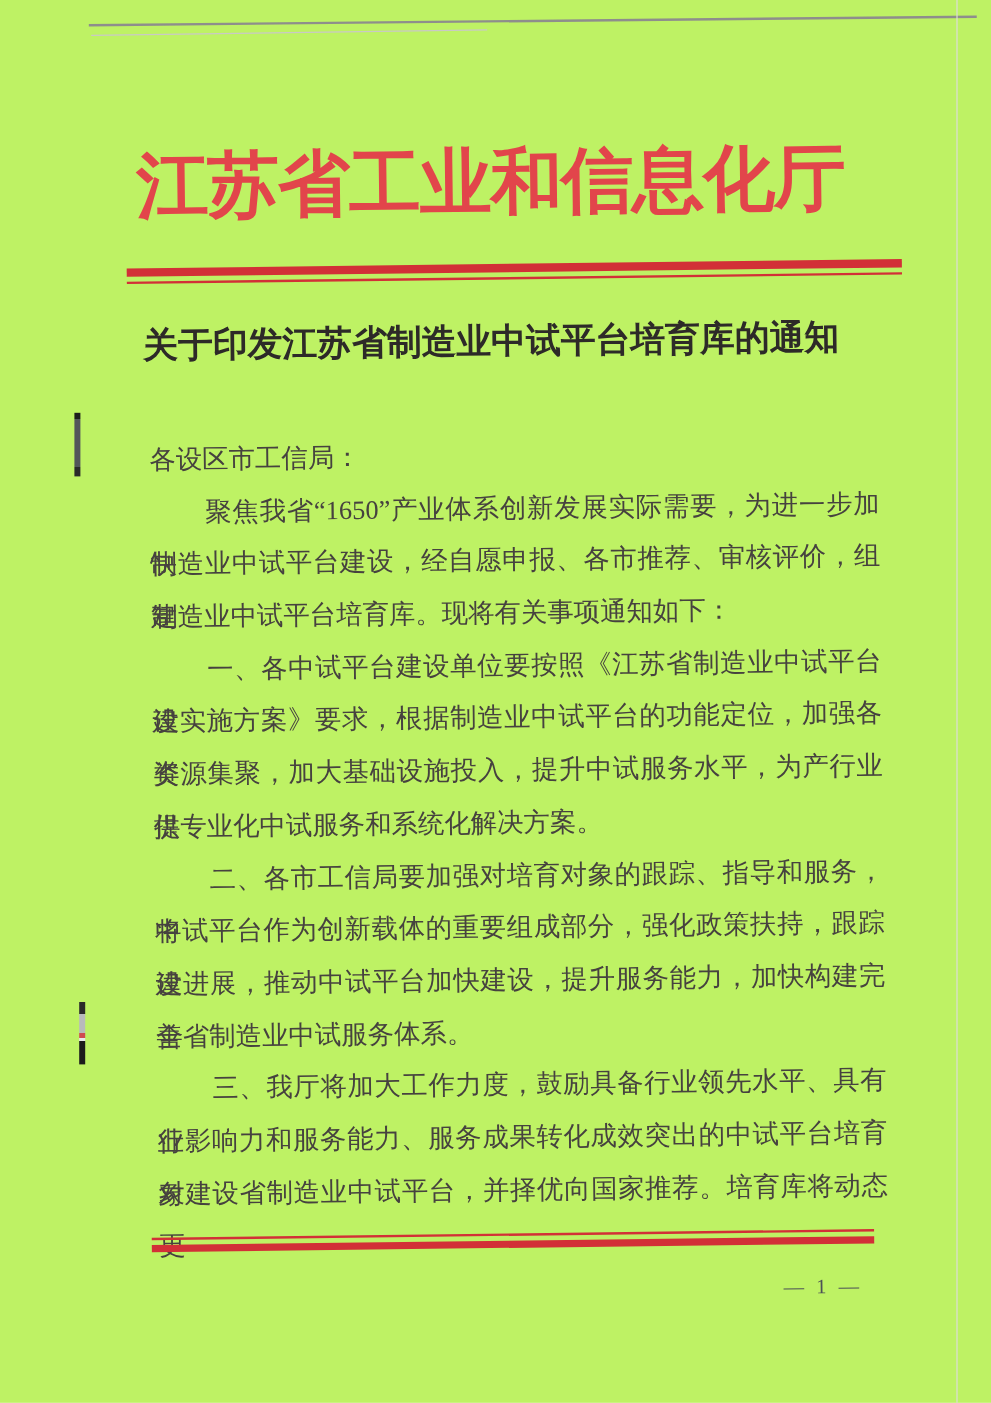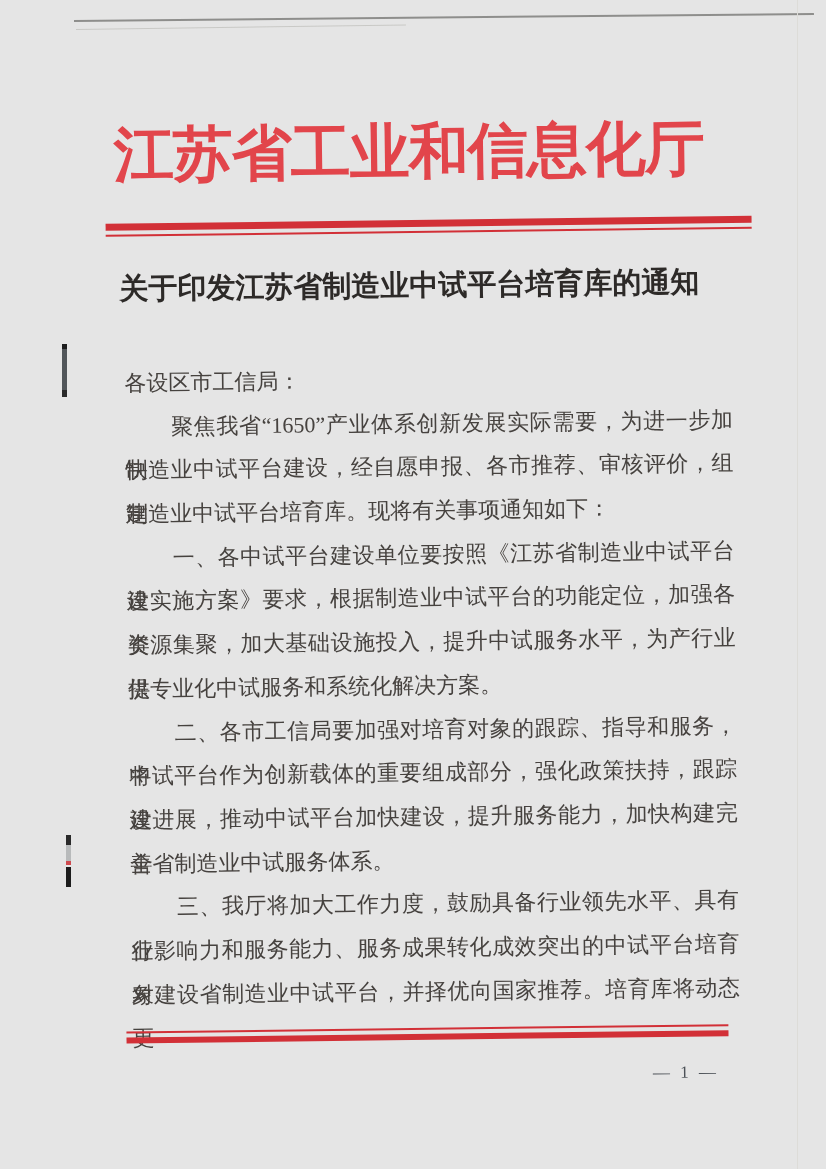--- a/index.html
+++ b/index.html
@@ -8,21 +8,21 @@
     width: 826px;
     height: 1169px;
     background: #fbfbfa;
     overflow: hidden;
     font-family: "Liberation Serif", "DejaVu Serif", serif;
   }
   .scan-page {
     position: absolute;
     left: 0; top: 0;
     width: 826px; height: 1169px;
-    background: #e5e5e5;
+    background: #bef264;
   }
   
   .scan-top-edge {
     position: absolute;
     left: 74px; top: 20px;
     width: 740px; height: 2px;
     background: #8e8e8c;
     transform: rotate(-0.55deg);
     transform-origin: left center;
   }

